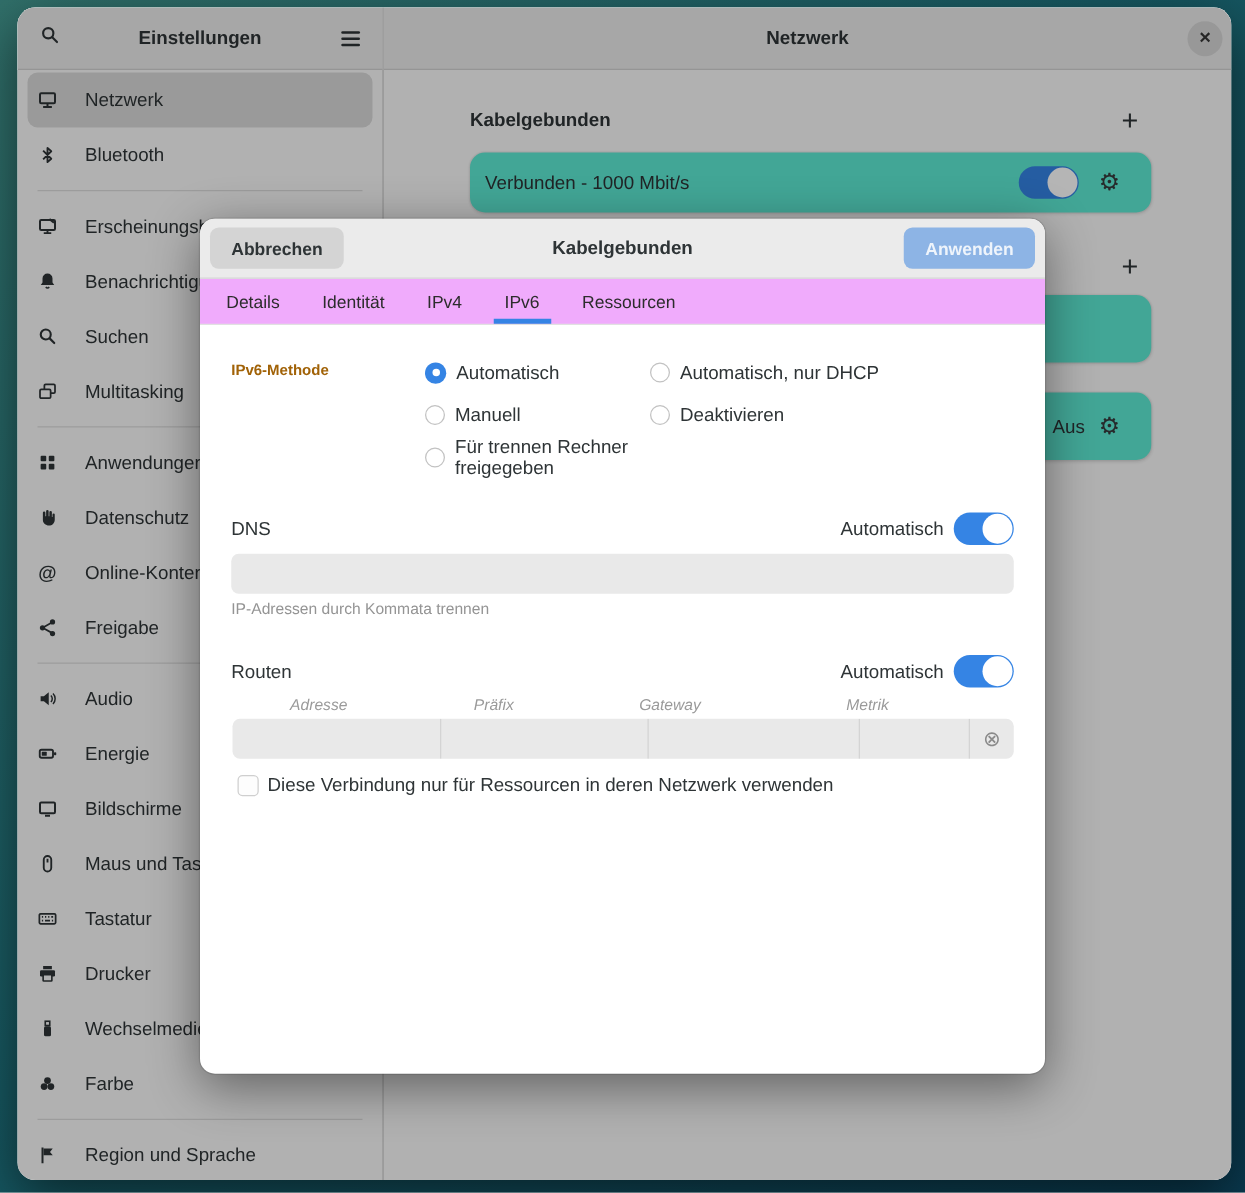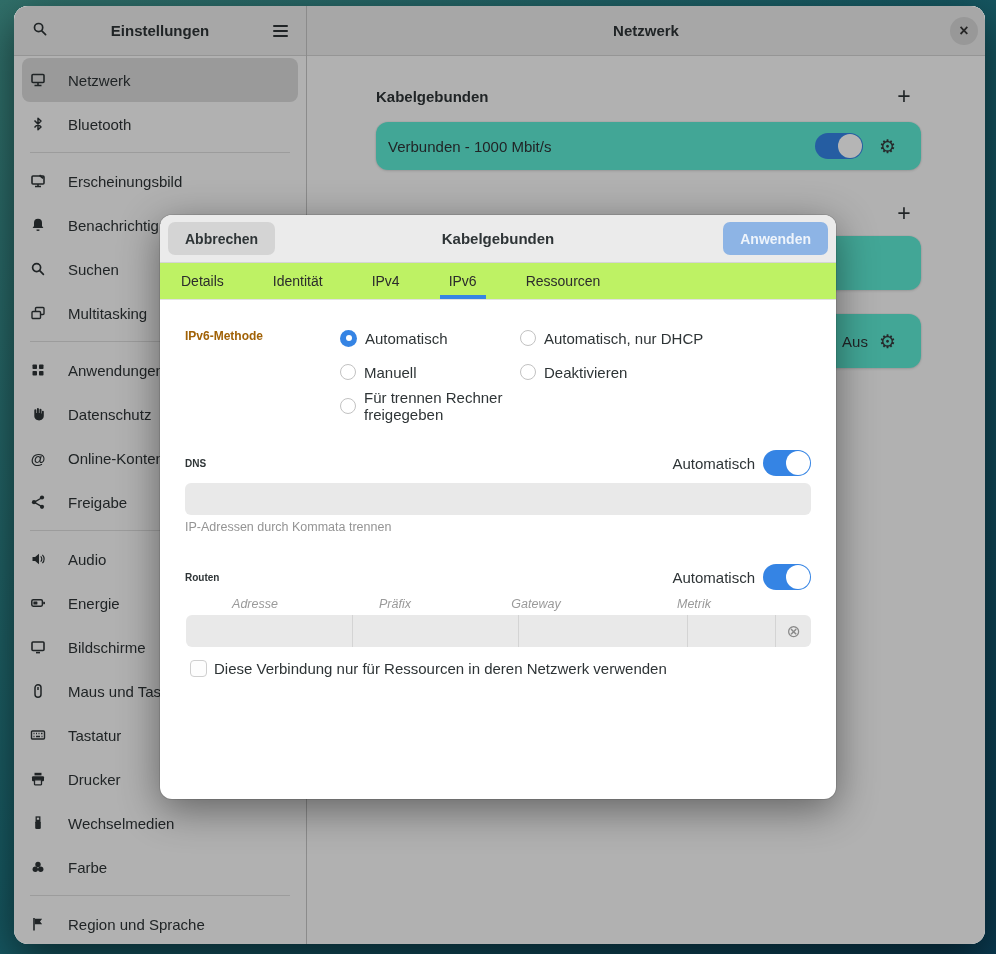--- a/index.html
+++ b/index.html
@@ -63,51 +63,51 @@
   .switch { width:48px; height:26px; border-radius:13px; background:var(--accent,#3584e4);
     position:relative; flex:none; }
   .switch .knob { position:absolute; top:1px; right:1px; width:24px; height:24px;
     border-radius:50%; background:#ffffff; }
   .gear { font-size:19px; color:#363a3c; line-height:1; }
 
   
   .dim { position:absolute; inset:0; background:rgba(0,0,0,.29); z-index:5; }
 
   
-  .dialog { position:absolute; left:160px; top:175px; width:676px; height:584px;
+  .dialog { position:absolute; left:160px; top:175px; width:676px; height:684px;
     background:#ffffff; border-radius:12px; z-index:10; overflow:hidden;
-    box-shadow:0 10px 40px rgba(0,0,0,.45), 0 0 0 1px rgba(0,0,0,.1);margin-top:40px; }
+    box-shadow:0 10px 40px rgba(0,0,0,.45), 0 0 0 1px rgba(0,0,0,.1); }
   .dlg-header { height:48px; background:#ebebeb; border-bottom:1px solid #d5d5d5;
     display:flex; align-items:center; justify-content:space-between; padding:0 8px; position:relative; }
   .dlg-title { position:absolute; left:0; right:0; text-align:center; font-weight:700;
     font-size:15px; color:#2e3436; pointer-events:none; }
   .btn { height:33px; padding:0 17px; border-radius:7px; font-weight:700; font-size:14px;
     display:flex; align-items:center; border:none; font-family:inherit; }
   .btn-cancel { background:#d4d4d4; color:#2e3436; }
   .btn-apply { background:#8db4e5; color:rgba(255,255,255,.85); }
-  .tabs { height:37px; display:flex; column-gap:49px; padding-left:21px;
-    border-bottom:1px solid #e1e1e1; background:#bef264; }
+  .tabs { height:37px; display:flex; column-gap:34px; padding-left:21px;
+    border-bottom:1px solid #e1e1e1; background:#f0abfc; }
   .tab { position:relative; display:flex; align-items:center; font-size:14px; color:#2c2c2c; }
   .tab.active::after { content:""; position:absolute; left:-9px; right:-9px; bottom:0;
     height:4px; background:var(--accent,#3584e4); }
   .dlg-body { padding:21px 25px 0 25px; }
 
   .method-row { display:grid; grid-template-columns:155px 1fr; }
   .method-label { font-weight:700; font-size:12px; color:#a16207; padding-top:8px; }
   .radio-grid { display:grid; grid-template-columns:180px 1fr; }
   .radio-item { height:34px; display:flex; align-items:center; gap:8px; }
   .radio { width:16px; height:16px; border-radius:50%; flex:none;
     border:1.5px solid #c2c2c2; background:#fff; position:relative; }
   .radio.checked { border:none; background:var(--accent,#3584e4); width:17px; height:17px; }
   .radio.checked::after { content:""; position:absolute; left:5.5px; top:5.5px;
     width:6px; height:6px; border-radius:50%; background:#fff; }
   .radio-label { font-size:15px; color:#2e3436; }
 
   .group-head { display:flex; justify-content:space-between; align-items:center; height:28px; }
-  .group-head .name { font-weight:700; font-size:10px; color:#2e3436; }
+  .group-head .name { font-weight:400; font-size:15px; color:#2e3436; }
   .auto-wrap { display:flex; align-items:center; gap:8px; }
   .auto-label { font-size:15px; color:#2e3436; }
   .entry { margin-top:6px; height:32px; border-radius:6px; background:#e9e9e9; }
   .helper { margin-top:5px; font-size:12.5px; color:#949494; }
 
   .routes-table { margin-top:6px; position:relative; }
   .route-cols { position:relative; height:15px; font-size:12.5px; color:#9a9a9a; }
   .route-cols span { position:absolute; transform:translateX(-50%); white-space:nowrap;font-style:italic; }
   .route-row { margin-top:3px; margin-left:1px; height:32px; display:flex;
     border-radius:6px; overflow:hidden; background:#e9e9e9; }

